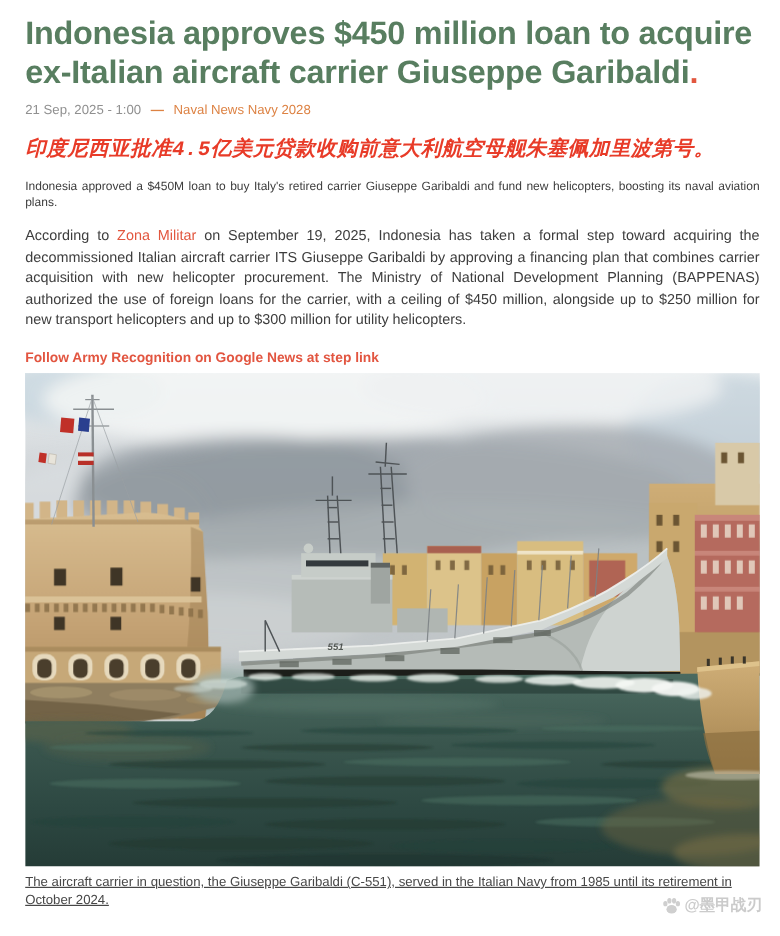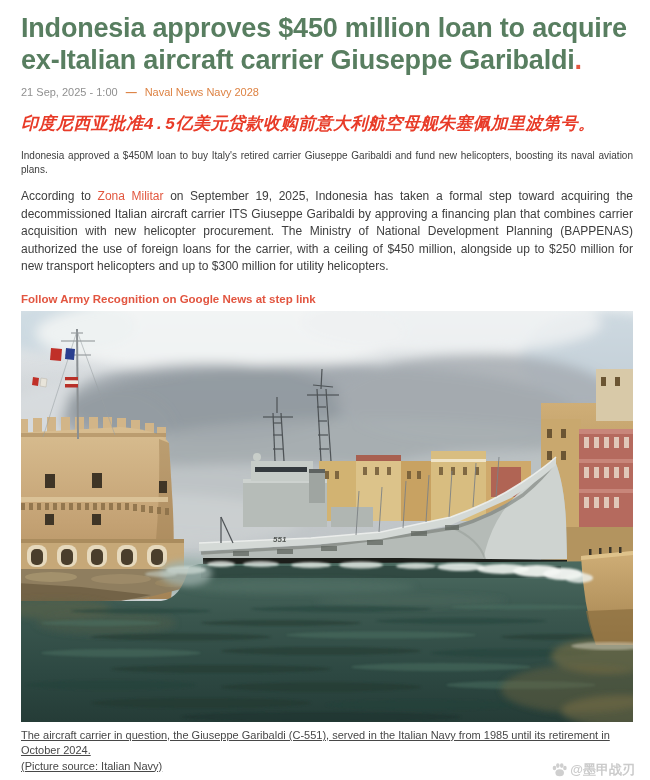--- a/index.html
+++ b/index.html
@@ -420,21 +420,20 @@
         <ellipse cx="542" cy="263" rx="20" ry="6" fill="#f4f7f3" opacity="0.95"></ellipse>
         <ellipse cx="558" cy="267" rx="14" ry="5" fill="#eff4f0" opacity="0.8"></ellipse>
         <ellipse cx="165" cy="259" rx="20" ry="4" fill="#cfdcd6" opacity="0.7"></ellipse>
         <ellipse cx="140" cy="263" rx="16" ry="3" fill="#cfdcd6" opacity="0.5"></ellipse>
       </g>
     </svg>
   </figure>
 
   <div class="caption-wrap">
     <span class="caption-line">The aircraft carrier in question, the Giuseppe Garibaldi (C-551), served in the Italian Navy from 1985 until its retirement in October 2024.</span>
-    <span class="caption-line">(Picture source: Italian Navy)</span>
     <span class="watermark">
       <svg width="15" height="14" viewBox="0 0 16 15">
         <ellipse cx="2.6" cy="5.4" rx="1.9" ry="2.4" fill="#cfcfcf"></ellipse>
         <ellipse cx="6.2" cy="2.8" rx="1.9" ry="2.5" fill="#cfcfcf"></ellipse>
         <ellipse cx="10.4" cy="2.8" rx="1.9" ry="2.5" fill="#cfcfcf"></ellipse>
         <ellipse cx="13.8" cy="5.4" rx="1.9" ry="2.4" fill="#cfcfcf"></ellipse>
         <ellipse cx="8.2" cy="10.4" rx="4.6" ry="3.8" fill="#cfcfcf"></ellipse>
       </svg>
       <span>@墨甲战刃</span>
     </span>

